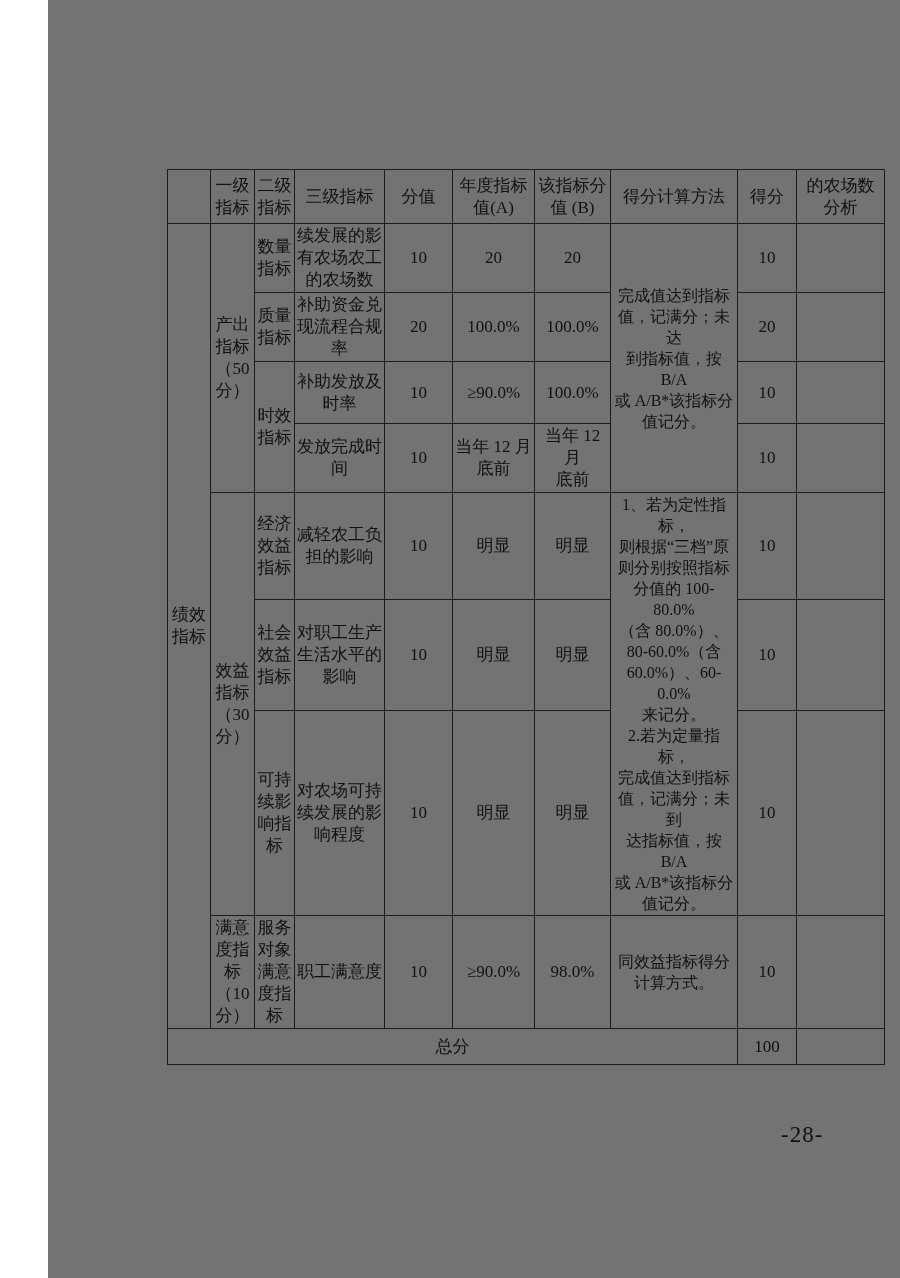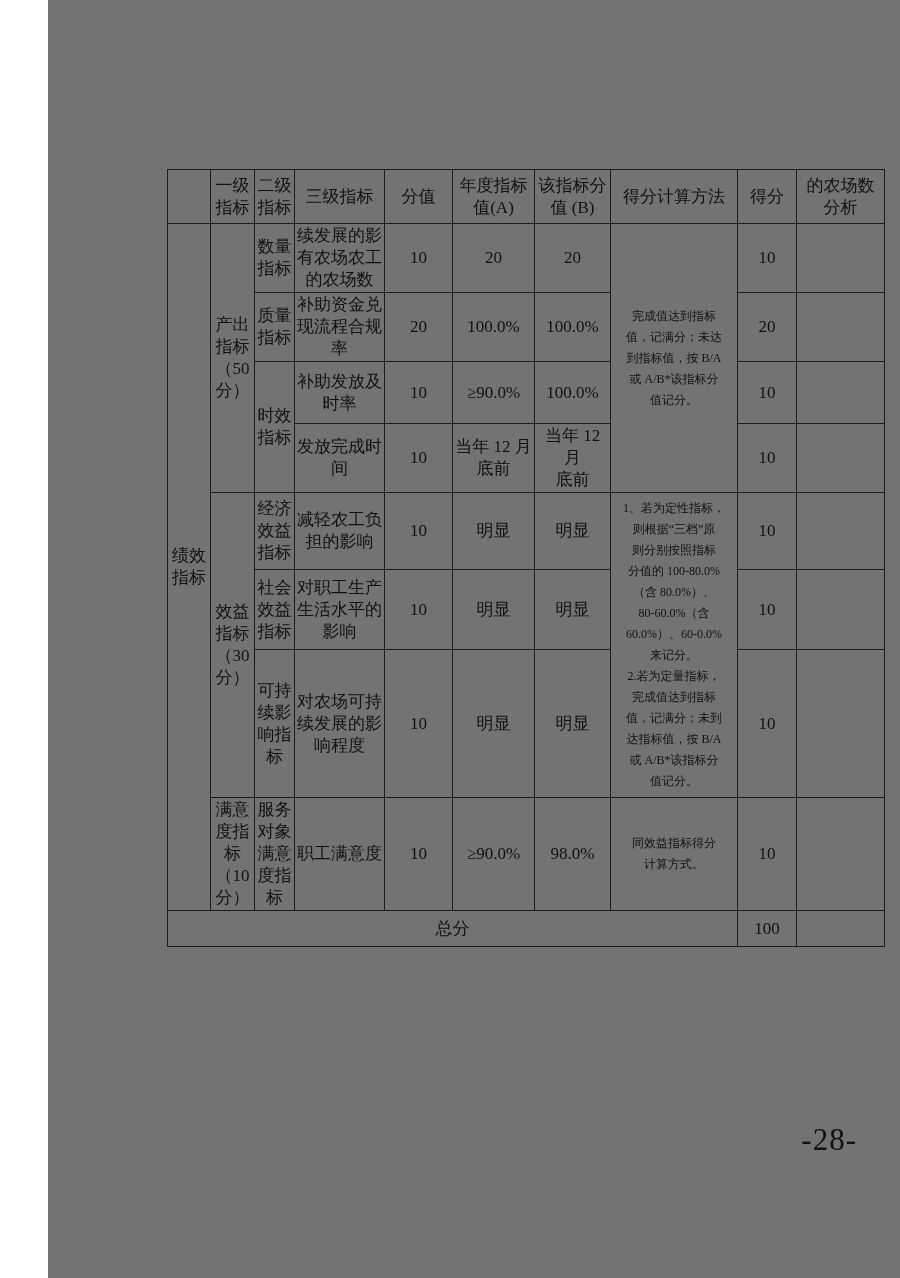--- a/index.html
+++ b/index.html
@@ -26,21 +26,21 @@
     border: 1.5px solid #1c1c1c;
     text-align: center;
     vertical-align: middle;
     white-space: pre-line;
     font-size: 17px;
     line-height: 22px;
     padding: 1px 1px;
     overflow: hidden;
   }
   table.perf td.method {
-    font-size: 12px;
+    font-size: 16px;
     line-height: 21px;
     padding: 1px 2px;
   }
   tr.hrow   { height: 54px; }
   tr.r1     { height: 67px; }
   tr.r2     { height: 68px; }
   tr.r3     { height: 62px; }
   tr.r4     { height: 58px; }
   tr.r5     { height: 77px; }
   tr.r6     { height: 80px; }
@@ -60,22 +60,22 @@
     text-align: justify;
     text-align-last: justify;
     white-space: nowrap;
   }
   .para-line.first { text-indent: 47px; }
   .page-num {
     position: absolute;
     left: 733px;
     top: 1122px;
     width: 76px;
-    text-align: right;
-    font-size: 31px;
+    text-align: left;
+    font-size: 23px;
     letter-spacing: 1px;
   }
   .scan-edge {
     position: absolute;
     left: 879px;
     top: 1012px;
     height: 266px;
     width: 0;
     border-left: 2px dashed #b9b9c0;
     opacity: 0.75;

